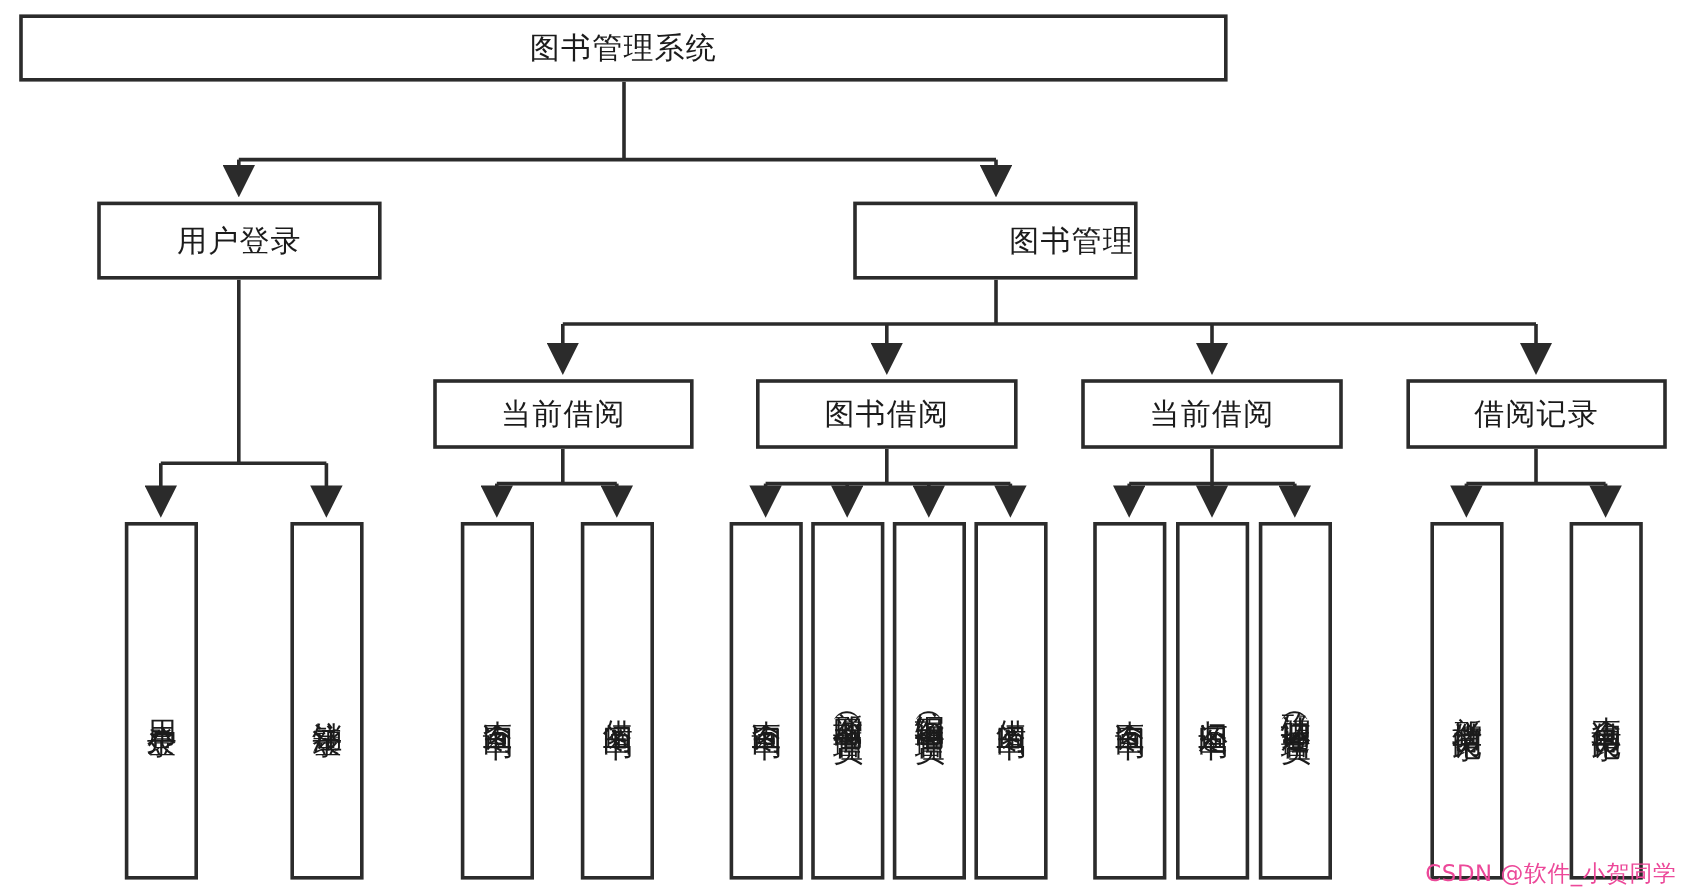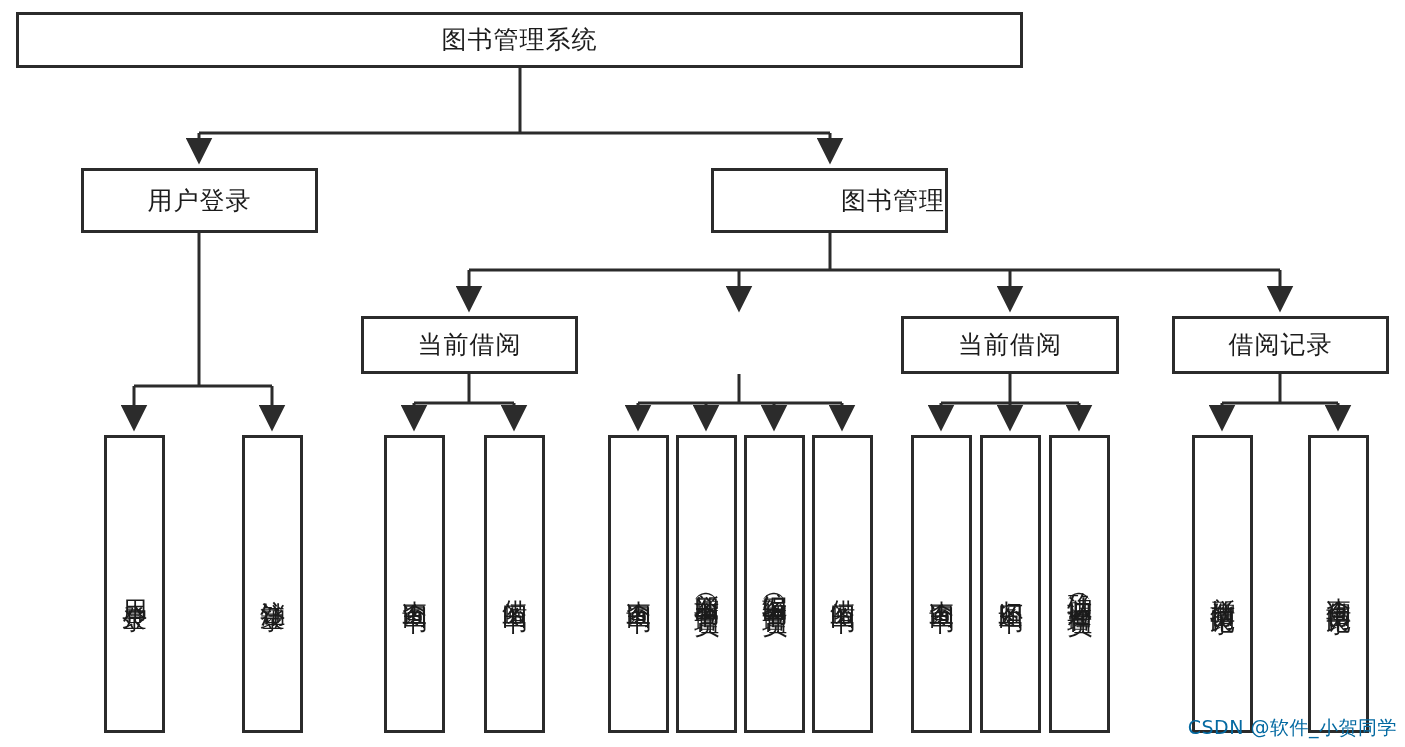--- a/index.html
+++ b/index.html
@@ -57,21 +57,21 @@
     white-space: nowrap;
   }
   .node-label {
     display: block;
   }
   #watermark {
     position: absolute;
     right: 8px;
     bottom: 6px;
     font-size: 19px;
-    color: #0369a1;
+    color: #ec4899;
     letter-spacing: 0.5px;
     white-space: nowrap;
     user-select: none;
   }
 </style>
 </head>
 <body>
 
 <div id="diagram-root">
 
@@ -132,20 +132,23 @@
   <div class="node horizontal" style="left:81px; top:168px; width:237px; height:65px;">
     <span class="node-label">用户登录</span>
   </div>
   <div class="node horizontal" style="left:711px; top:168px; width:237px; height:65px;justify-content:flex-end;">
     <span class="node-label">图书管理</span>
   </div>
 
   <div class="node horizontal" style="left:361px; top:316px; width:217px; height:58px;">
     <span class="node-label">当前借阅</span>
   </div>
+  <div class="node horizontal" style="left:630px; top:316px; width:218px; height:58px;">
+    <span class="node-label">图书借阅</span>
+  </div>
   <div class="node horizontal" style="left:1172px; top:316px; width:217px; height:58px;">
     <span class="node-label">借阅记录</span>
   </div>
   <div class="node horizontal" style="left:901px; top:316px; width:218px; height:58px;">
     <span class="node-label">当前借阅</span>
   </div>
 
   <div class="node vertical" style="left:104px; top:435px; width:61px; height:298px;">
     <span class="node-label">用户登录</span>
   </div>

